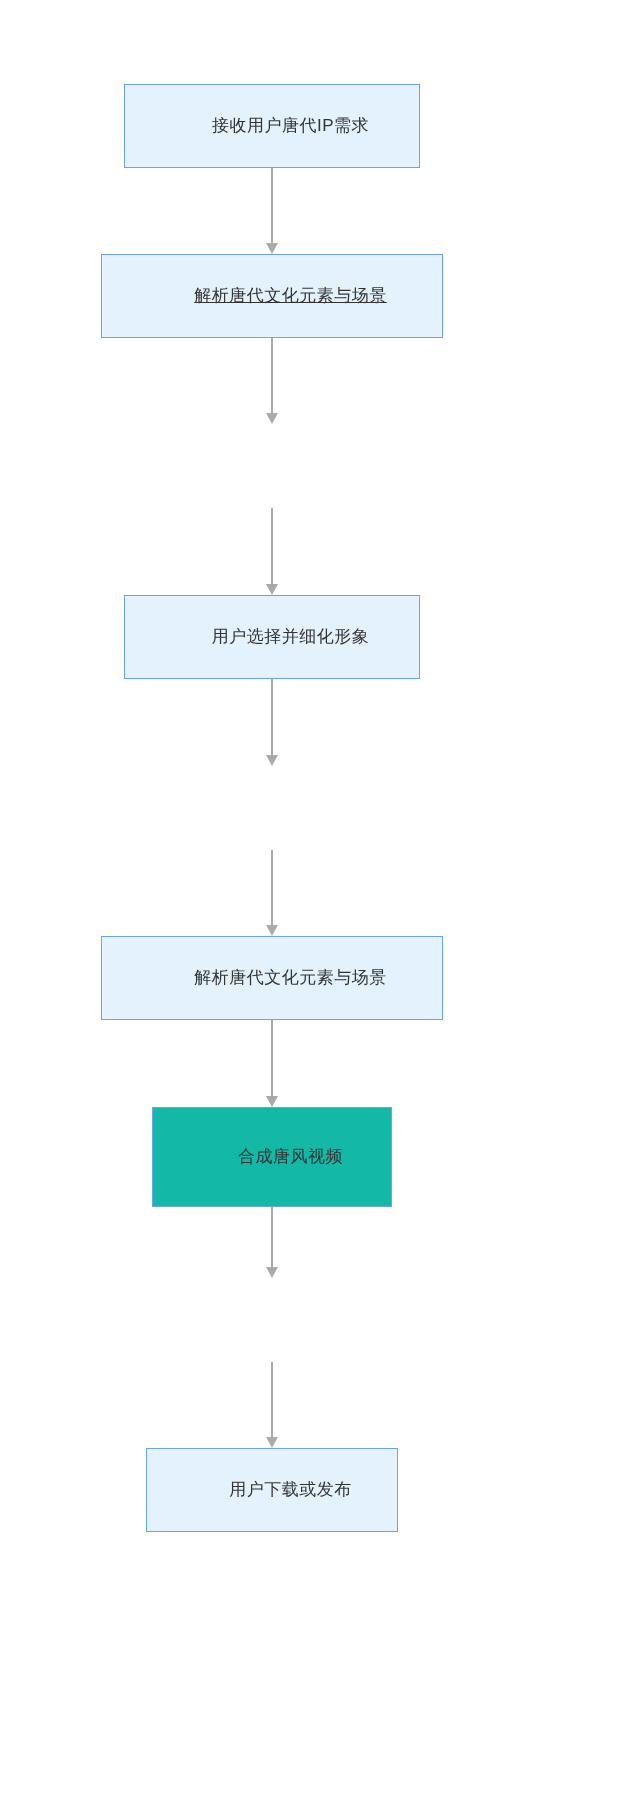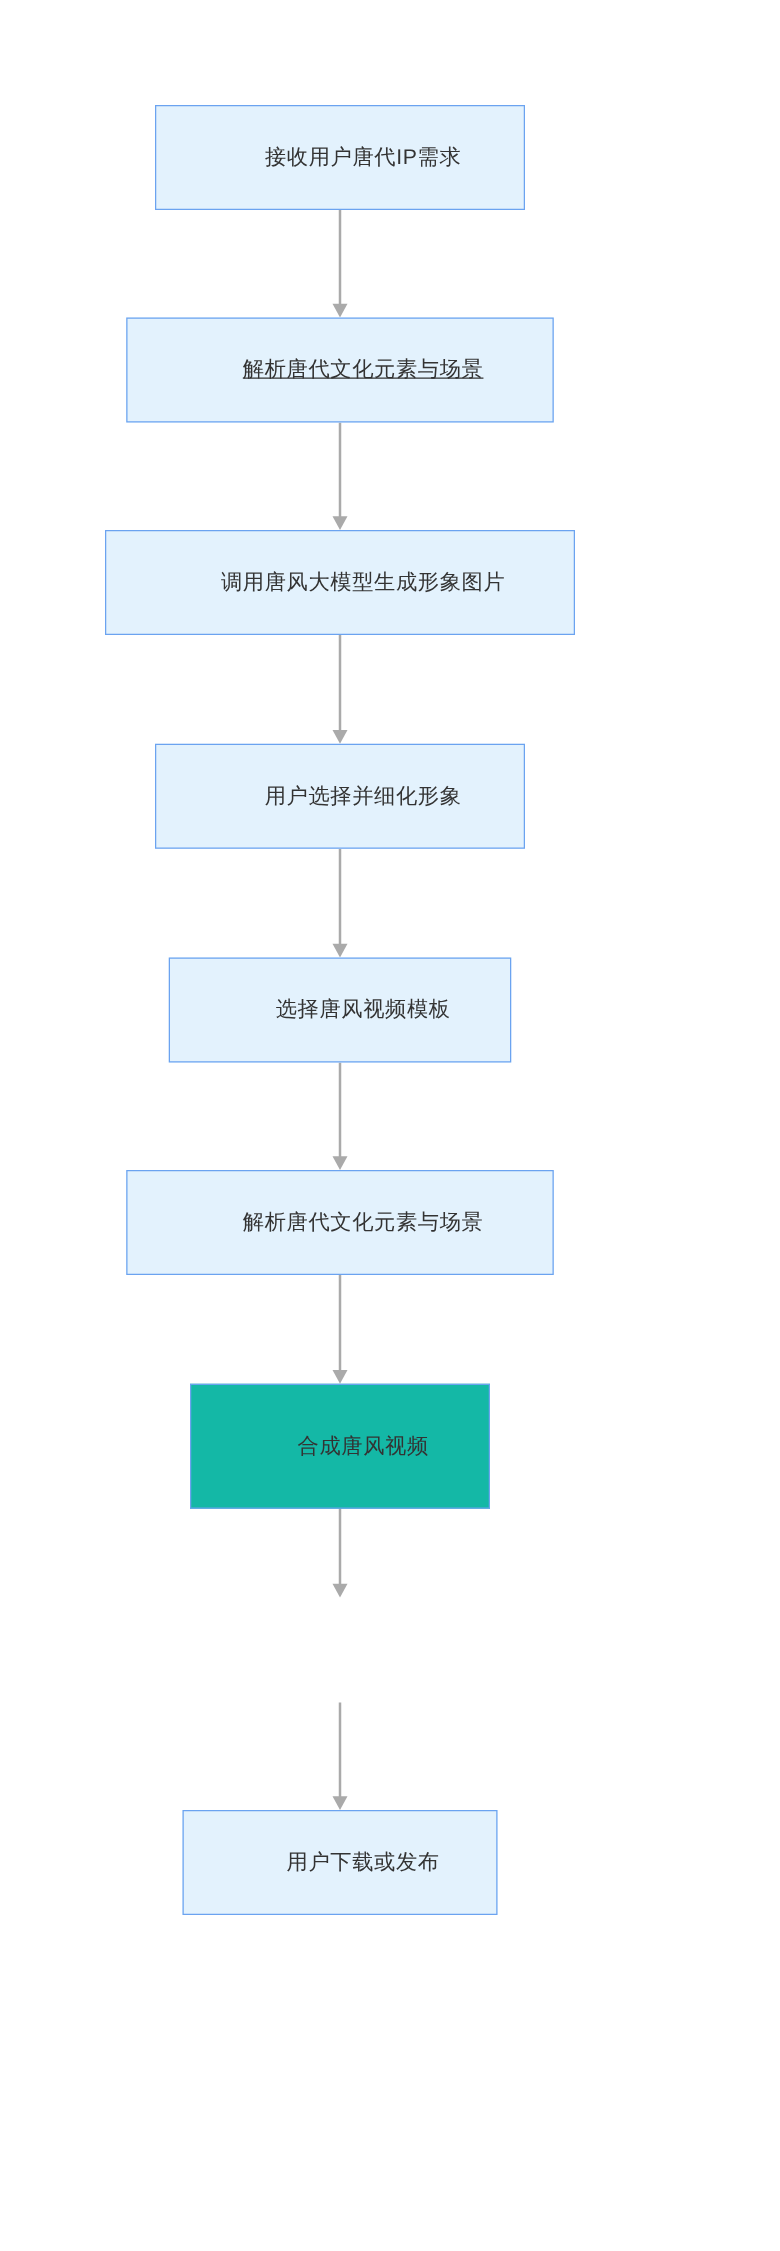--- a/index.html
+++ b/index.html
@@ -94,28 +94,22 @@
     <div class="edge" style="left: 271px; top: 1362px; width: 2px; height: 86px;">
       <div class="edge-line" style="height: 76px; background: rgb(170, 170, 170);"></div>
       <div class="edge-head" style="top: 75px; border-top-color: rgb(170, 170, 170);"></div>
     </div>
     <div class="node" style="left: 124px; top: 84px; width: 296px; height: 84px; background: rgb(227, 242, 253); border-color: rgb(107, 163, 240); color: rgb(51, 51, 51);">
       <span class="node-label">接收用户唐代IP需求</span>
     </div>
     <div class="node" style="left: 101px; top: 254px; width: 342px; height: 84px; background: rgb(227, 242, 253); border-color: rgb(107, 163, 240); color: rgb(51, 51, 51); text-decoration: underline;">
       <span class="node-label">解析唐代文化元素与场景</span>
     </div>
-    <div class="node" style="left: 84px; top: 424px; width: 376px; height: 84px; background: rgb(227, 242, 253); border-color: rgb(107, 163, 240); color: rgb(51, 51, 51);">
-      <span class="node-label">调用唐风大模型生成形象图片</span>
-    </div>
     <div class="node" style="left: 124px; top: 595px; width: 296px; height: 84px; background: rgb(227, 242, 253); border-color: rgb(107, 163, 240); color: rgb(51, 51, 51);">
       <span class="node-label">用户选择并细化形象</span>
-    </div>
-    <div class="node" style="left: 135px; top: 766px; width: 274px; height: 84px; background: rgb(227, 242, 253); border-color: rgb(107, 163, 240); color: rgb(51, 51, 51);">
-      <span class="node-label">选择唐风视频模板</span>
     </div>
     <div class="node" style="left: 101px; top: 936px; width: 342px; height: 84px; background: rgb(227, 242, 253); border-color: rgb(107, 163, 240); color: rgb(51, 51, 51);">
       <span class="node-label">解析唐代文化元素与场景</span>
     </div>
     <div class="node" style="left: 152px; top: 1107px; width: 240px; height: 100px; background: #14b8a6; border-color: rgb(107, 163, 240); color: rgb(51, 51, 51);">
       <span class="node-label">合成唐风视频</span>
     </div>
     <div class="node" style="left: 146px; top: 1448px; width: 252px; height: 84px; background: rgb(227, 242, 253); border-color: rgb(107, 163, 240); color: rgb(51, 51, 51);">
       <span class="node-label">用户下载或发布</span>
     </div>

